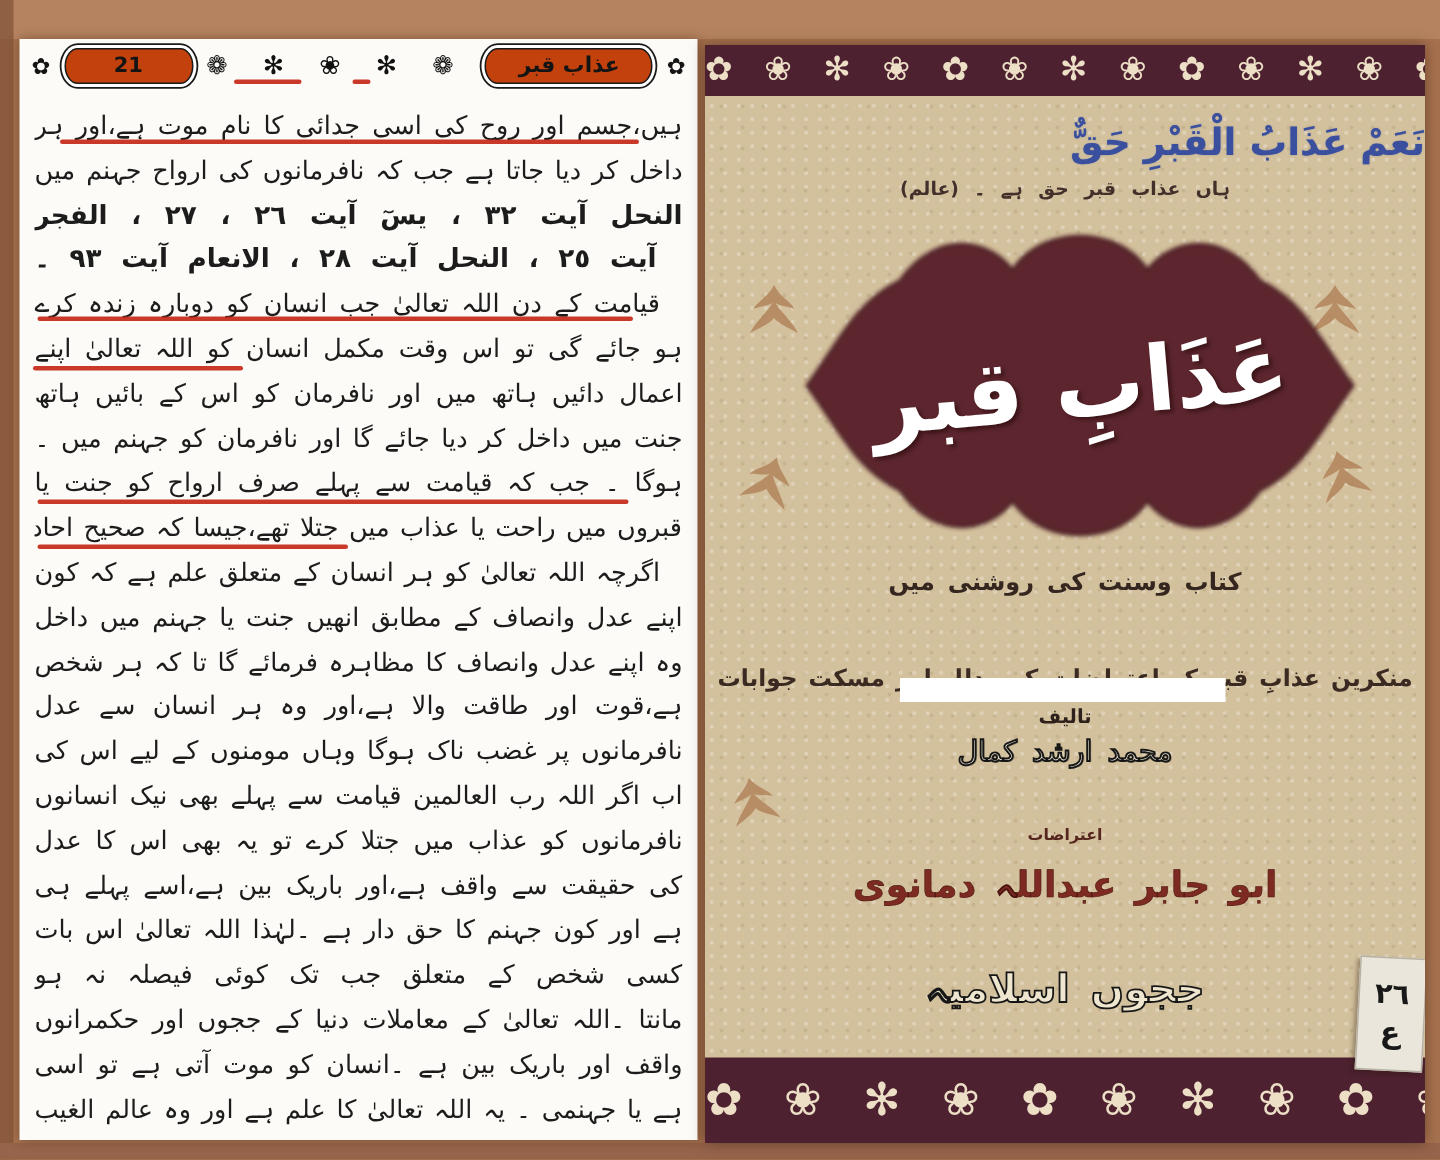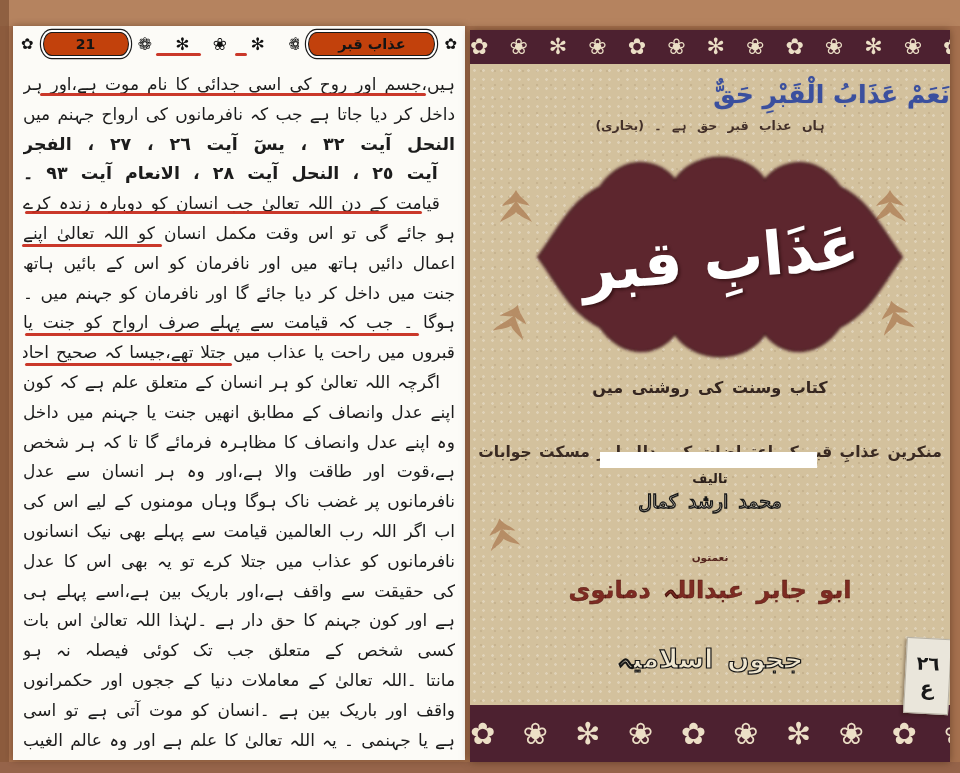--- a/index.html
+++ b/index.html
@@ -25,21 +25,21 @@
     display:flex; align-items:center; gap:4px; color:#141414;
   }
   .band-cap { font-size:15px; line-height:28px; }
   .wavy-box {
     height:24px; display:flex; align-items:center; justify-content:center;
     background:#c2410c; border:1.5px solid #1a1a1a; border-radius:11px/15px;
     box-shadow:0 0 0 2px #fff, 0 0 0 3.2px #1a1a1a;
     margin:0 5px; font-weight:bold;
   }
   .box-num   { width:86px;  font-size:14px; }
-  .box-title { width:127px; font-size:14.5px; direction:rtl; font-family:"DejaVu Sans", sans-serif;text-align:right; }
+  .box-title { width:112px; font-size:14.5px; direction:rtl; font-family:"DejaVu Sans", sans-serif;text-align:right; }
   .band-ornaments {
     flex:1; overflow:hidden; white-space:nowrap; text-align:center;
     font-size:17px; letter-spacing:9px; color:#101010; line-height:28px;
   }
   .body-text {
     position:absolute; top:44px; left:10px; right:10px; bottom:6px;
     direction:rtl; color:#1c1c1c;
     font-size:17px; line-height:29.8px; word-spacing:1.5px;
   }
   .line { height:29.8px; overflow:hidden; text-align:left; white-space:nowrap; }
@@ -171,21 +171,21 @@
       <div class="red-underline" style="top: 218px; left: 9px; width: 140px;"></div>
       <div class="red-underline" style="top: 307px; left: 12px; width: 394px;"></div>
       <div class="red-underline" style="top: 337px; left: 12px; width: 207px;"></div>
     </div>
 </div>
 
 <div class="cover">
   <div class="orn-band top">✿ ❀ ✻ ❀ ✿ ❀ ✻ ❀ ✿ ❀ ✻ ❀ ✿ ❀ ✻ ❀ ✿ ❀ ✻ ❀ ✿ ❀ ✻ ❀</div>
 
   <div class="hadith-ar">نَعَمْ عَذَابُ الْقَبْرِ حَقٌّ</div>
-  <div class="hadith-ur">ہاں عذاب قبر حق ہے ۔ (بخاری)</div>
+  <div class="hadith-ur">ہاں عذاب قبر حق ہے ۔ (عالم)</div>
 
   <svg class="motif" style="left:28px; top:158px;" width="36" height="42" viewBox="0 0 36 42">
       <path d="M18 2 C14 10 8 12 4 18 C10 16 14 16 17 14 C12 22 6 26 2 34 C9 30 15 28 18 24 C21 28 27 30 34 34 C30 26 24 22 19 14 C22 16 26 16 32 18 C28 12 22 10 18 2 Z" fill="#b2845c"></path>
     </svg>
   <svg class="motif" style="left:24px; top:272px; transform:rotate(18deg);" width="36" height="42" viewBox="0 0 36 42">
       <path d="M18 2 C14 10 8 12 4 18 C10 16 14 16 17 14 C12 22 6 26 2 34 C9 30 15 28 18 24 C21 28 27 30 34 34 C30 26 24 22 19 14 C22 16 26 16 32 18 C28 12 22 10 18 2 Z" fill="#b2845c"></path>
     </svg>
   <svg class="motif" style="left:402px; top:158px; transform:scaleX(-1);" width="36" height="42" viewBox="0 0 36 42">
       <path d="M18 2 C14 10 8 12 4 18 C10 16 14 16 17 14 C12 22 6 26 2 34 C9 30 15 28 18 24 C21 28 27 30 34 34 C30 26 24 22 19 14 C22 16 26 16 32 18 C28 12 22 10 18 2 Z" fill="#b2845c"></path>
     </svg>
@@ -218,21 +218,21 @@
     <div class="medallion-title">عَذَابِ قبر</div>
   </div>
 
   <div class="cover-line subtitle1">کتاب وسنت کی روشنی میں</div>
   <div class="cover-line subtitle2">منکرین عذابِ قبر کے اعتراضات کے مدلل اور مسکت جوابات</div>
 
   <div class="white-bar"></div>
 
   <div class="cover-line byline-label">تالیف</div>
   <div class="cover-line author-name">محمد ارشد کمال</div>
-  <div class="cover-line reviewer-label">نعمتوں</div>
+  <div class="cover-line reviewer-label">اعتراضات</div>
   <div class="cover-line reviewer-name">ابو جابر عبداللہ دمانوی</div>
   <div class="cover-line publisher-name">ججوں اسلامیہ</div>
 
   <div class="sticker">
     <span class="num">٢٦</span>
     <span class="chr">ع</span>
   </div>
 
   <div class="orn-band bottom">✿ ❀ ✻ ❀ ✿ ❀ ✻ ❀ ✿ ❀ ✻ ❀ ✿ ❀ ✻ ❀ ✿ ❀ ✻ ❀ ✿ ❀ ✻ ❀</div>
 </div>

